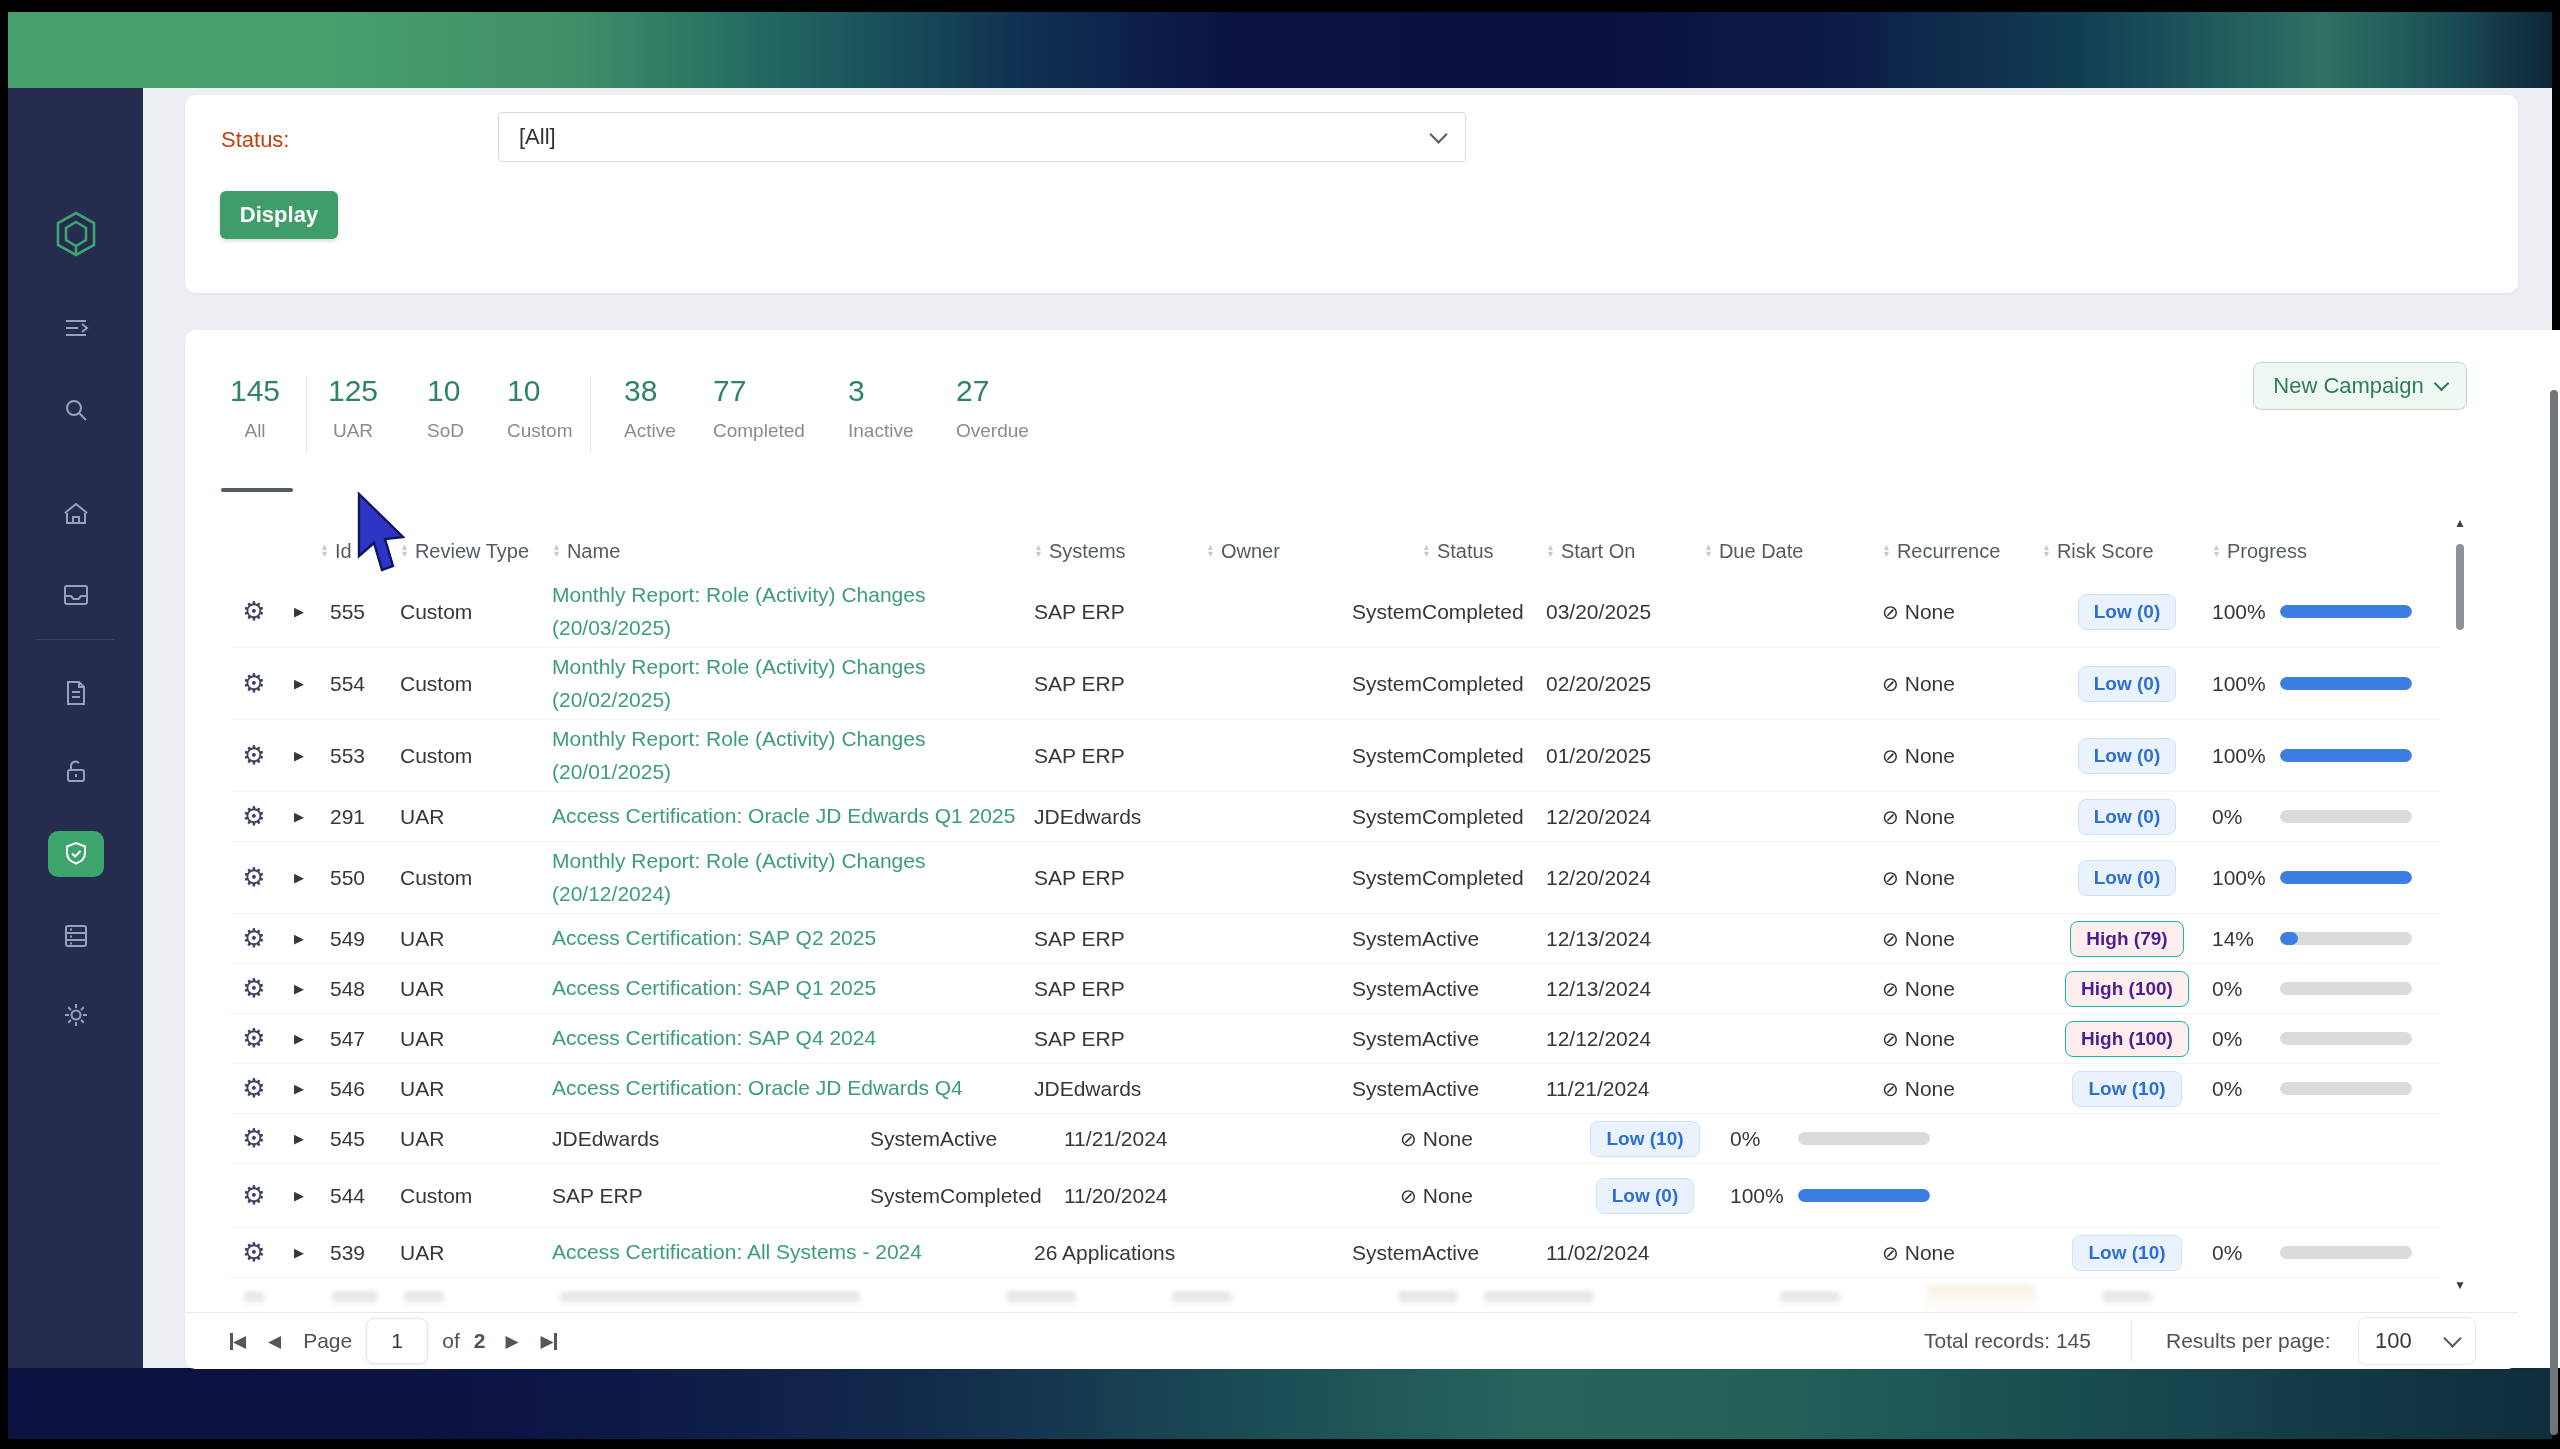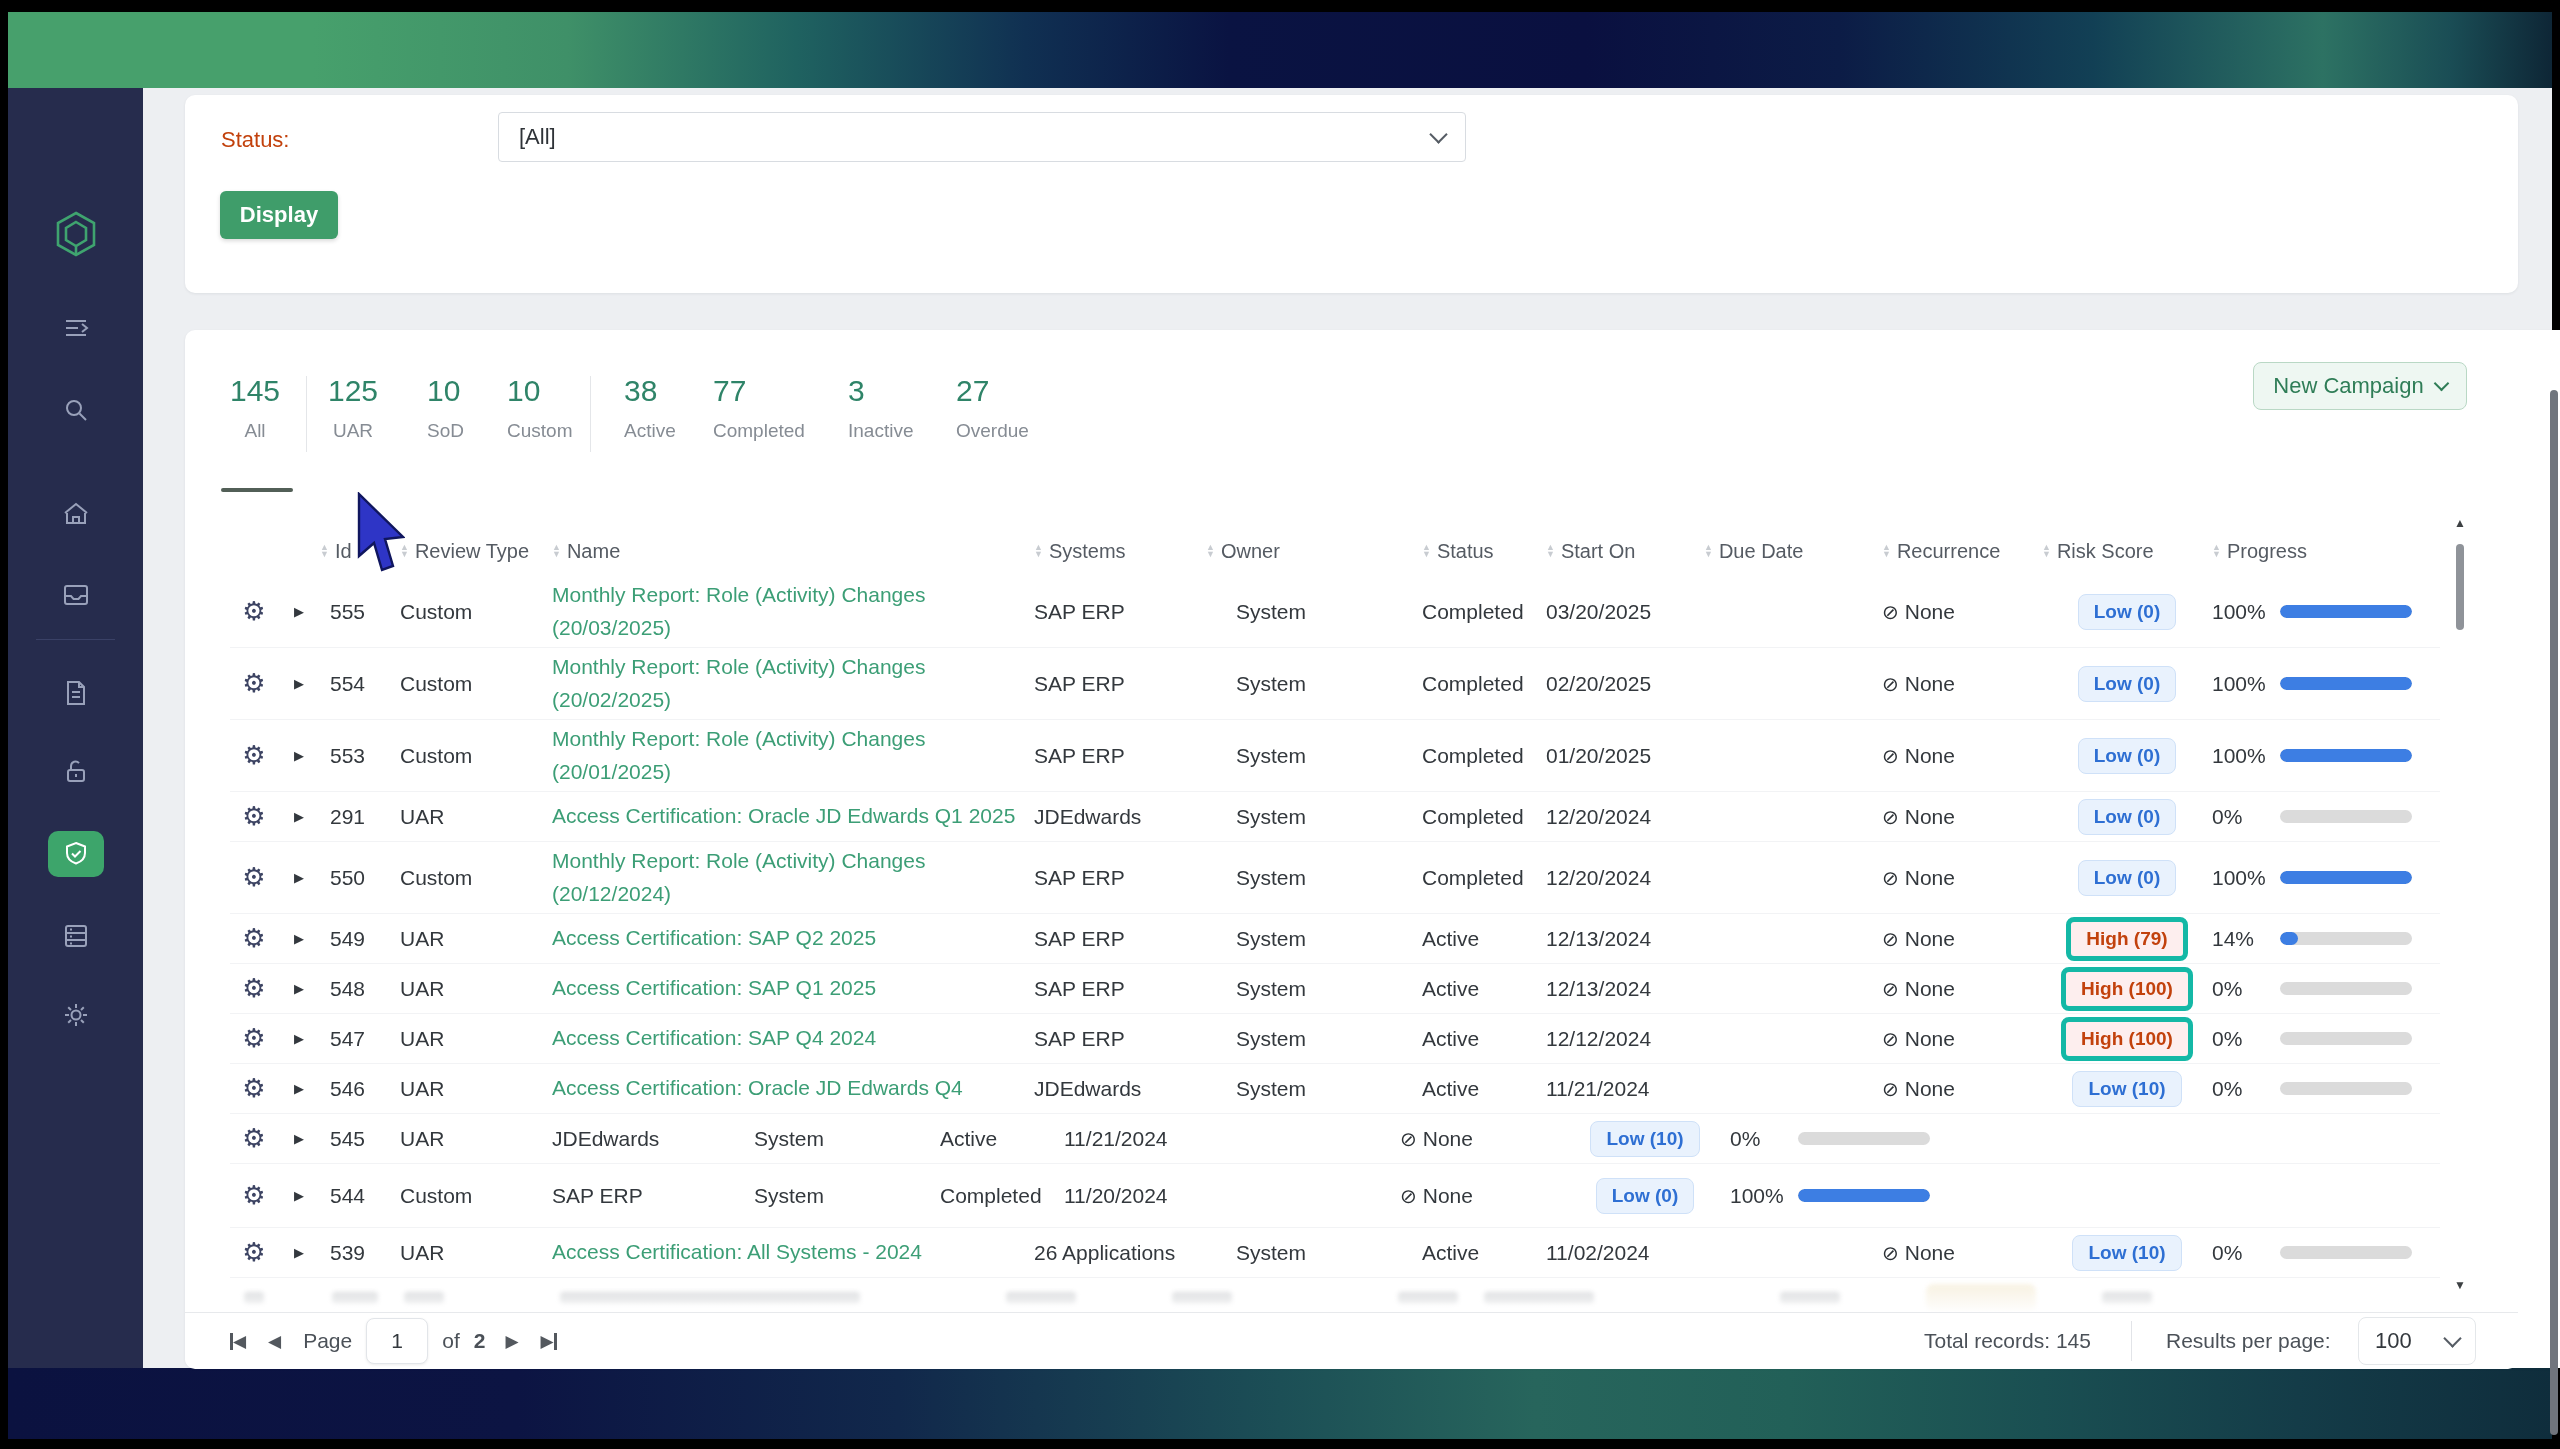--- a/index.html
+++ b/index.html
@@ -59,30 +59,30 @@
     background:linear-gradient(180deg,rgba(255,255,255,0),rgba(255,255,255,.92));}
   .trow{display:flex;align-items:center;border-bottom:1px solid #f2f3f5;box-sizing:border-box;}
   .cell{box-sizing:border-box;font-size:21px;color:#33383d;}
   .c-gear{width:48px;text-align:center;font-size:26px;color:#3d4463;cursor:pointer;}
   .c-exp{width:42px;text-align:center;font-size:13px;color:#33383e;cursor:pointer;}
   .c-id{width:80px;padding-left:10px;}
   .c-rt{width:152px;}
   .c-name{width:482px;padding-right:14px;}
   .c-name a{color:#3c9e76;text-decoration:none;line-height:1.55;cursor:pointer;}
   .c-sys{width:172px;}
-  .c-own{width:216px;padding-left:30px;}
+  .c-own{width:216px;padding-left:30px;text-align:right;}
   .c-st{width:124px;padding-left:0px;}
   .c-son{width:158px;}
   .c-due{width:178px;}
   .c-rec{width:160px;display:flex;align-items:center;gap:6px;}
   .noicon{font-size:20px;color:#2c3136;}
   .c-risk{width:170px;display:flex;justify-content:center;}
   .badge{font-size:19px;font-weight:600;padding:6px 15px;border-radius:8px;white-space:nowrap;}
   .badge.low{background:#e9f2fd;color:#2e6fd3;border:1px solid #cfe1f8;}
-  .badge.high{background:#fdeeee;color:#c2410c;border:5px solid #14b8a6;}
+  .badge.high{background:#fdeeee;color:#4c1d95;border:1px solid #14b8a6;}
   .c-prog{width:228px;display:flex;align-items:center;}
   .pct{width:68px;font-size:21px;color:#33383d;}
   .pbar{width:132px;height:13px;background:#dbdbdb;border-radius:7px;overflow:hidden;display:block;}
   .pfill{display:block;height:100%;background:#3d7ee3;border-radius:7px;}
   
   .partial{display:flex;align-items:center;height:40px;filter:blur(2px);opacity:.55;}
   .sk{height:12px;background:#b9bcc0;border-radius:4px;margin-right:26px;}
   .sk.badge-y{height:28px;width:110px;background:#f3e9cf;border-radius:8px;}
   
   .tscroll{position:absolute;left:2268px;top:186px;width:14px;height:776px;display:flex;

